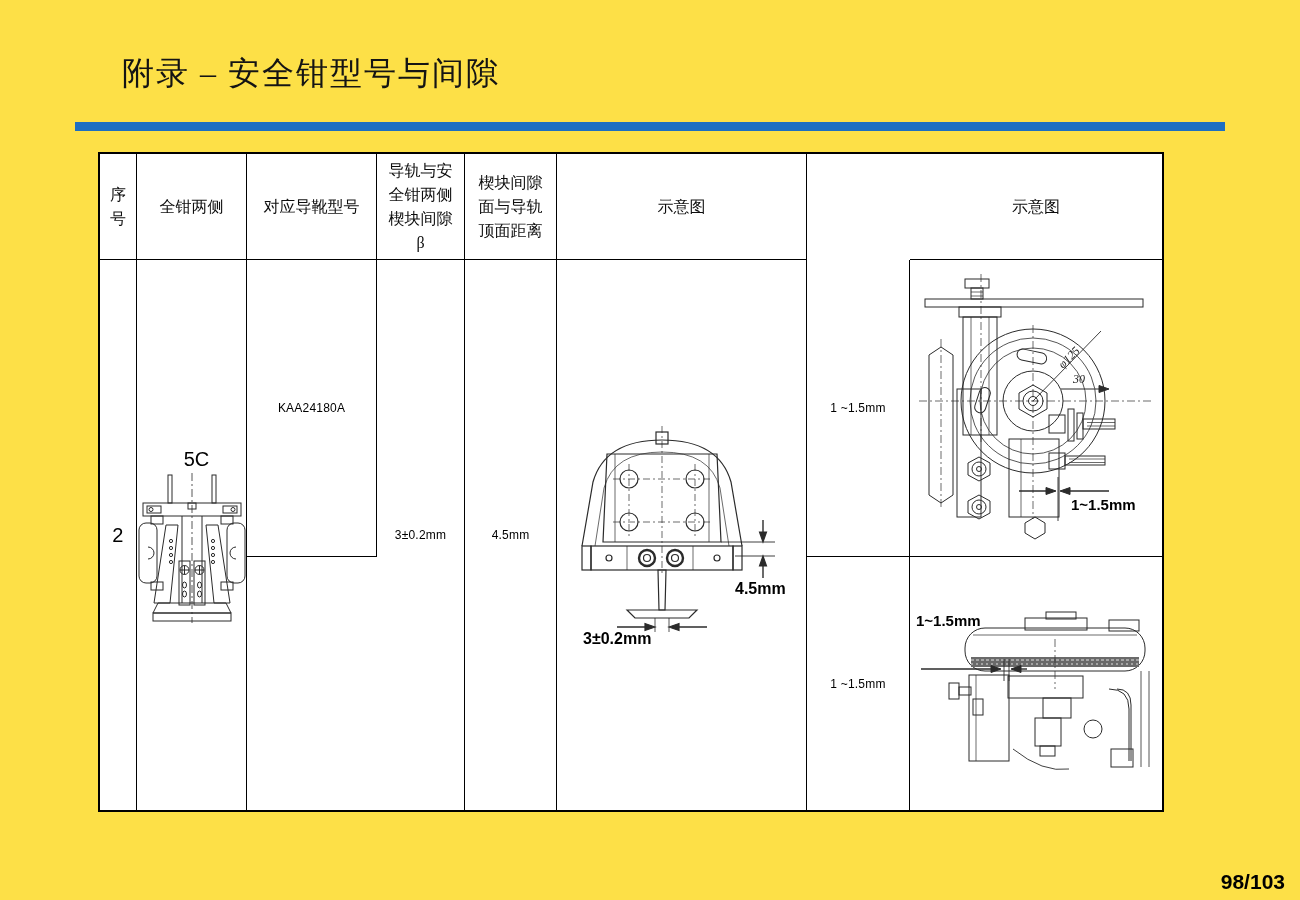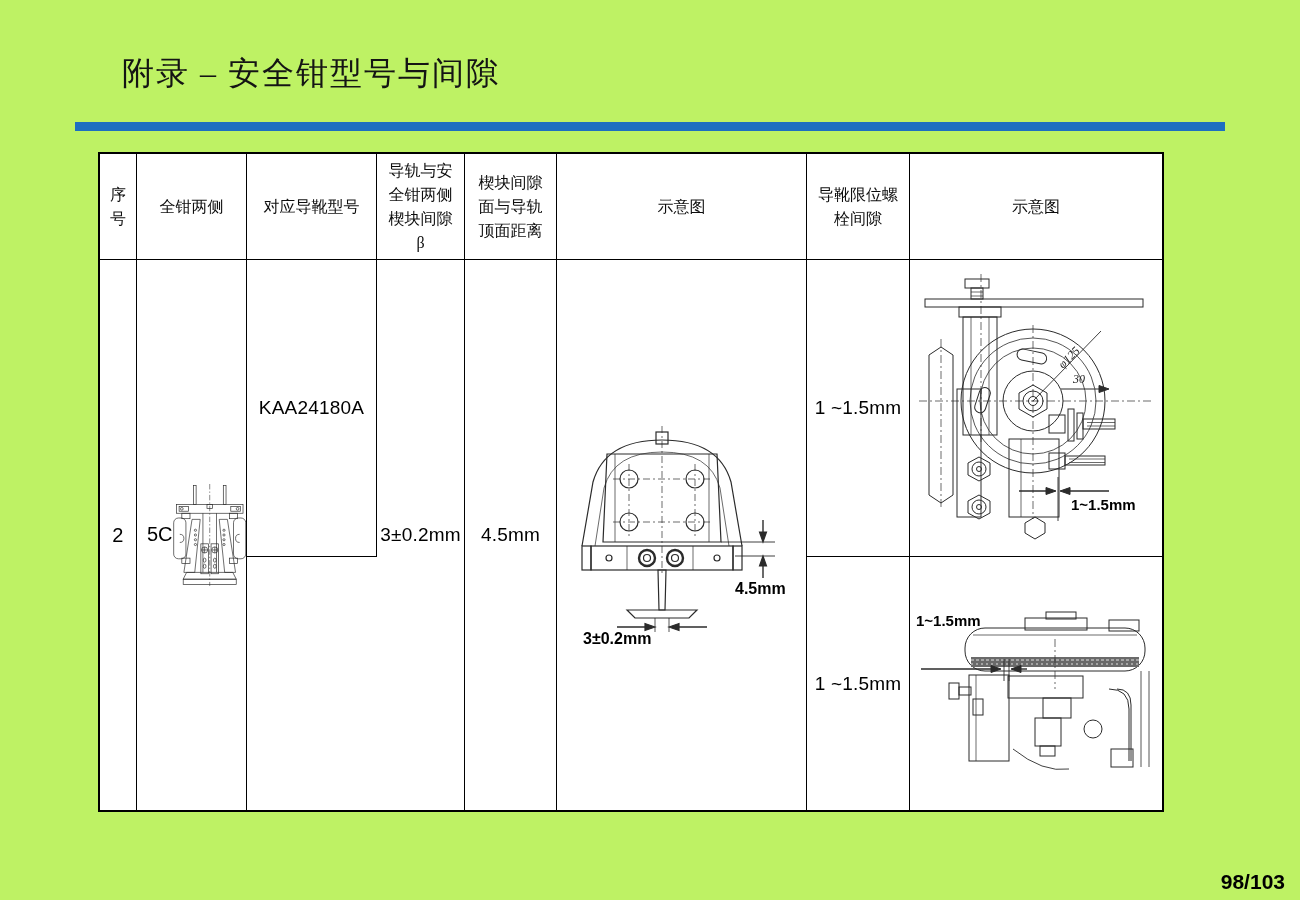--- a/index.html
+++ b/index.html
@@ -1,18 +1,18 @@
 <!DOCTYPE html>
 <html><head>
 <meta charset="utf-8">
 <style>
   html,body{margin:0;padding:0;background:#fff;}
   body{width:1300px;height:900px;position:relative;overflow:hidden;
        font-family:"Liberation Sans", sans-serif;color:#000;}
-  .slide{position:absolute;inset:0;background:#bef264;}
+  .slide{position:absolute;inset:0;background:#fde047;}
 
   .title{position:absolute;left:122px;top:52px;margin:0;
          font-family:"Liberation Serif","DejaVu Serif",serif;
          font-size:32px;font-weight:400;color:#141414;letter-spacing:2px;}
   .rule{position:absolute;left:75px;top:122px;width:1150px;height:9px;}
 
   .tbl{position:absolute;left:98px;top:152px;background:#fff;
        display:grid;
        grid-template-columns:37px 110px 130px 88px 92px 250px 103px 252px;
        grid-template-rows:106px 297px 253px;
@@ -24,23 +24,23 @@
   .c5{grid-column:5}.c6{grid-column:6}.c7{grid-column:7}.c8{grid-column:8}
   .r1{grid-row:1}
   .r2{grid-row:2}
   .r3{grid-row:3;border-bottom:none;}
   .rspan{grid-row:2/4;border-bottom:none;}
   .c8{border-right:none;}
 
   .hdr{font-family:"Liberation Serif","DejaVu Serif",serif;
        font-size:16px;line-height:24px;text-align:center;
        white-space:pre-line;color:#0d0d0d;padding:2px;}
-  .val{font-size:19px;letter-spacing:0.2px;}
+  .val{font-size:12px;letter-spacing:0.2px;}
   .num{font-size:20px;}
-  .gear-cell{flex-direction:row;}
+  .gear-cell{flex-direction:column;}
   .gear-label{font-size:20px;margin-bottom:2px;margin-left:10px;}
 
   .pageno{position:absolute;left:1165px;top:870px;width:120px;
           text-align:right;font-size:21px;font-weight:bold;}
 
   svg{display:block;}
   .dim{font-family:"Liberation Sans",sans-serif;font-weight:bold;
        font-size:16px;fill:#000;}
   .dim-sm{font-family:"Liberation Sans",sans-serif;font-weight:bold;
           font-size:15px;fill:#000;}
@@ -62,22 +62,20 @@
     <div class="cell hdr c2 r1">全钳两侧</div>
     <div class="cell hdr c4 r1">导轨与安
 全钳两侧
 楔块间隙
 β</div>
     <div class="cell hdr c3 r1">对应导靴型号</div>
     <div class="cell hdr c5 r1">楔块间隙
 面与导轨
 顶面距离</div>
     <div class="cell hdr c6 r1">示意图</div>
-    <div class="cell hdr c7 r1">导靴限位螺
-栓间隙</div>
     <div class="cell hdr c8 r1">示意图</div>
 
     <div class="cell val num c1 rspan">2</div>
 
     <div class="cell c2 rspan gear-cell">
       <div class="gear-label">5C</div>
       <svg width="108" height="150" viewBox="0 0 108 150">
         <g stroke="#2b2b2b" fill="none" stroke-width="1">
           <rect x="30" y="2" width="4" height="28"></rect>
           <rect x="74" y="2" width="4" height="28"></rect>

